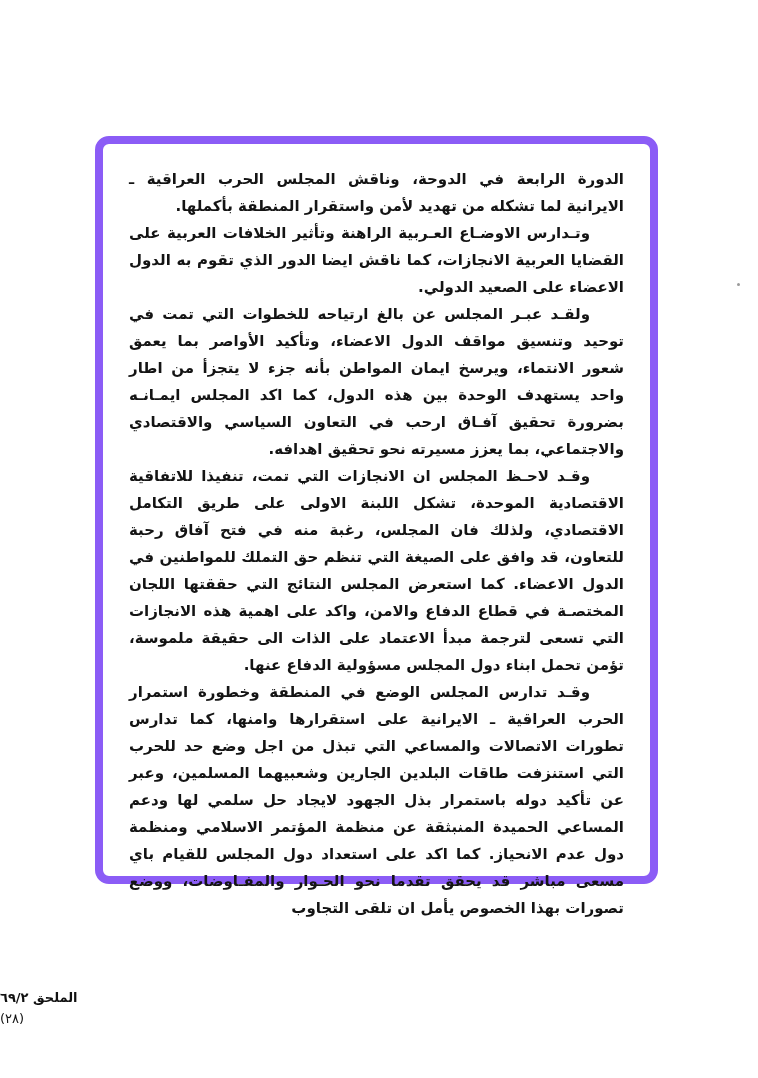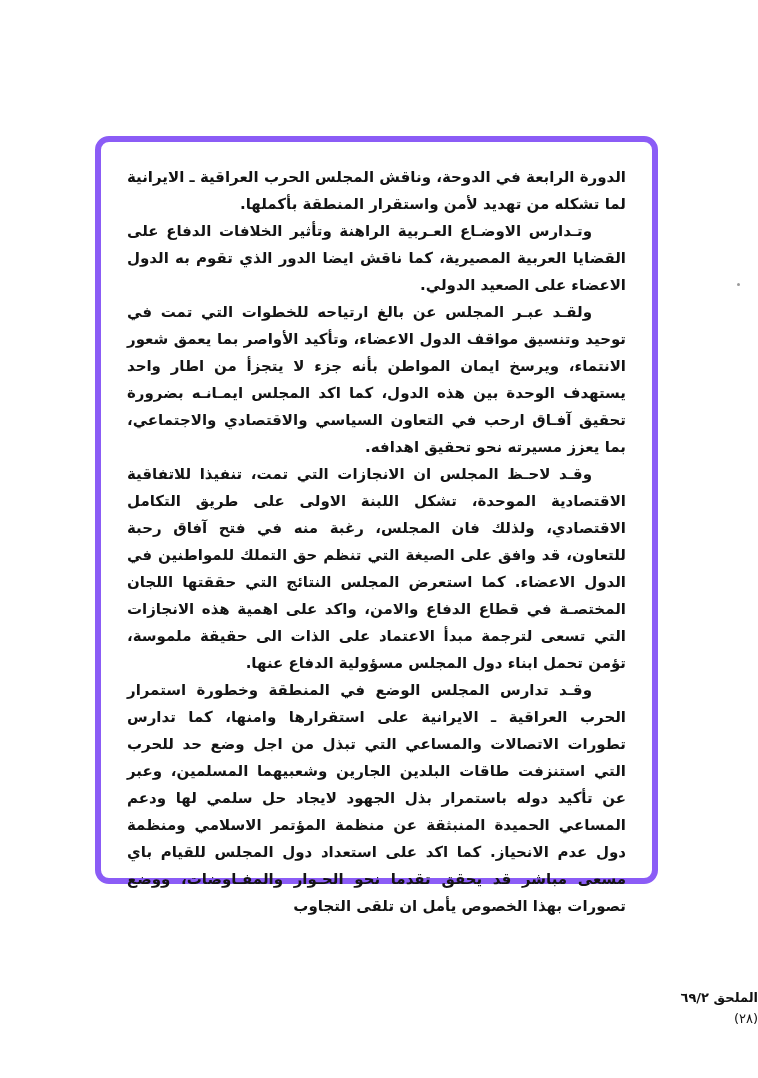--- a/index.html
+++ b/index.html
@@ -15,21 +15,21 @@
     overflow: hidden;
     font-family: "DejaVu Sans", sans-serif;
   }
   .frame {
     position: absolute;
     top: 136px;
     left: 95px;
     width: 563px;
     height: 748px;
     box-sizing: border-box;
-    border: 6px solid #8b5cf6;
+    border: 8px solid #8b5cf6;
     border-radius: 14px;
     padding: 22px 26px 18px 26px;
     background: #ffffff;
   }
   .body-text {
     direction: rtl;
     text-align: justify;
     color: #141414;
     font-size: 15px;
     line-height: 27px;
@@ -40,21 +40,21 @@
     text-indent: 34px;
   }
   .body-text p.first {
     text-indent: 0;
   }
   .footer {
     position: absolute;
     left: 0;
     right: 0;
     top: 990px;
-    text-align: right;
+    text-align: left;
     direction: rtl;
     color: #111111;
   }
   .footer .appendix {
     font-size: 13px;
     font-weight: bold;
     letter-spacing: 0.5px;
   }
   .footer .pagenum {
     margin-top: 6px;
@@ -72,21 +72,21 @@
   }
 </style>
 </head>
 <body>
 
 <div class="page">
 
   <div class="frame">
     <div class="body-text">
       <p class="first">الدورة الرابعة في الدوحة، وناقش المجلس الحرب العراقية ـ الايرانية لما تشكله من تهديد لأمن واستقرار المنطقة بأكملها.</p>
-      <p>وتـدارس الاوضـاع العـربية الراهنة وتأثير الخلافات الدفاع على القضايا العربية المصيرية، كما ناقش ايضا الدور الذي تقوم به الدول الاعضاء على الصعيد الدولي.</p>
+      <p>وتـدارس الاوضـاع العـربية الراهنة وتأثير الخلافات العربية على القضايا العربية الانجازات، كما ناقش ايضا الدور الذي تقوم به الدول الاعضاء على الصعيد الدولي.</p>
       <p>ولقـد عبـر المجلس عن بالغ ارتياحه للخطوات التي تمت في توحيد وتنسيق مواقف الدول الاعضاء، وتأكيد الأواصر بما يعمق شعور الانتماء، ويرسخ ايمان المواطن بأنه جزء لا يتجزأ من اطار واحد يستهدف الوحدة بين هذه الدول، كما اكد المجلس ايمـانـه بضرورة تحقيق آفـاق ارحب في التعاون السياسي والاقتصادي والاجتماعي، بما يعزز مسيرته نحو تحقيق اهدافه.</p>
       <p>وقـد لاحـظ المجلس ان الانجازات التي تمت، تنفيذا للاتفاقية الاقتصادية الموحدة، تشكل اللبنة الاولى على طريق التكامل الاقتصادي، ولذلك فان المجلس، رغبة منه في فتح آفاق رحبة للتعاون، قد وافق على الصيغة التي تنظم حق التملك للمواطنين في الدول الاعضاء. كما استعرض المجلس النتائج التي حققتها اللجان المختصـة في قطاع الدفاع والامن، واكد على اهمية هذه الانجازات التي تسعى لترجمة مبدأ الاعتماد على الذات الى حقيقة ملموسة، تؤمن تحمل ابناء دول المجلس مسؤولية الدفاع عنها.</p>
       <p>وقـد تدارس المجلس الوضع في المنطقة وخطورة استمرار الحرب العراقية ـ الايرانية على استقرارها وامنها، كما تدارس تطورات الاتصالات والمساعي التي تبذل من اجل وضع حد للحرب التي استنزفت طاقات البلدين الجارين وشعبيهما المسلمين، وعبر عن تأكيد دوله باستمرار بذل الجهود لايجاد حل سلمي لها ودعم المساعي الحميدة المنبثقة عن منظمة المؤتمر الاسلامي ومنظمة دول عدم الانحياز. كما اكد على استعداد دول المجلس للقيام باي مسعى مباشر قد يحقق تقدما نحو الحـوار والمفـاوضات، ووضع تصورات بهذا الخصوص يأمل ان تلقى التجاوب</p>
     </div>
   </div>
 
   <div class="speck"></div>
 
   <div class="footer">
     <div class="appendix">الملحق ٦٩/٢</div>

